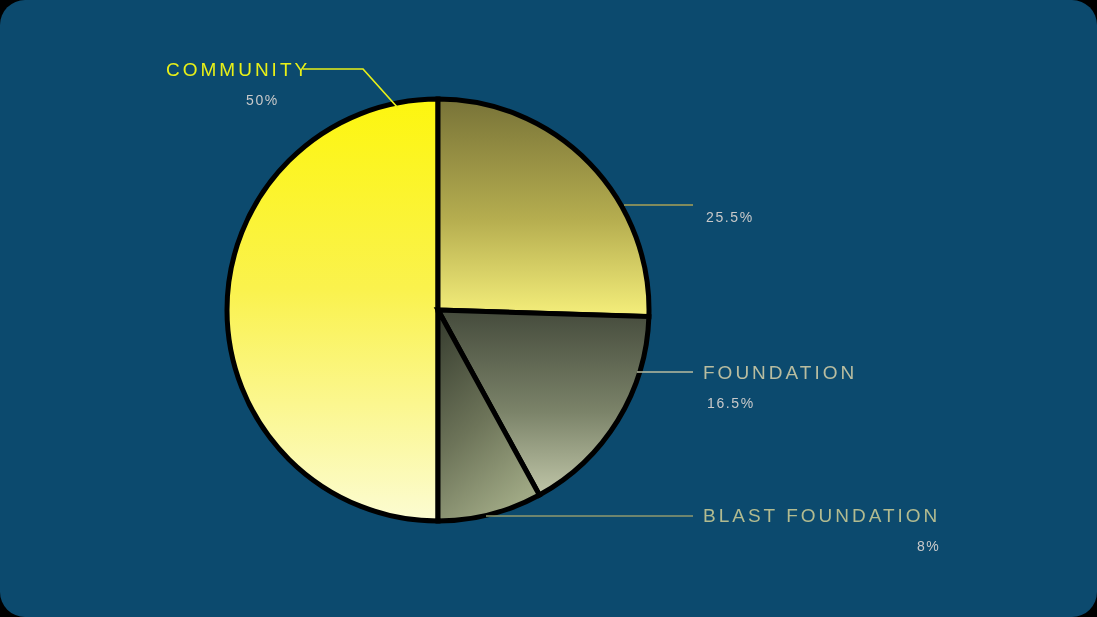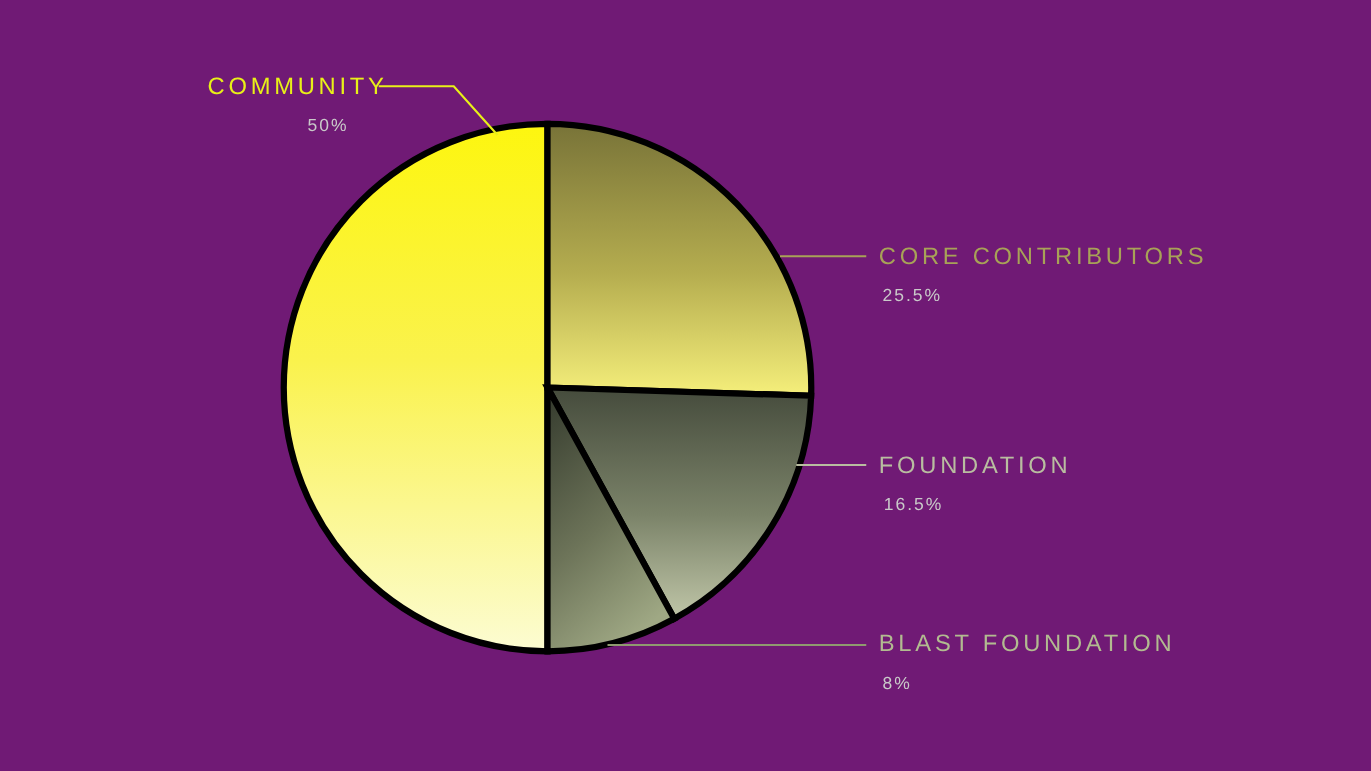--- a/index.html
+++ b/index.html
@@ -10,21 +10,22 @@
   body {
     width: 1097px;
     height: 617px;
     overflow: hidden;
     font-family: "Liberation Sans", sans-serif;
     position: relative;
   }
   #chart-root {
     position: absolute;
     inset: 0;
-    background: #701a75;
+    background: #0c4a6e;
+    border-radius: 25px;
   }
   svg.pie-svg {
     position: absolute;
     left: 0;
     top: 0;
     width: 1097px;
     height: 617px;
     display: block;
   }
   .label-block {
@@ -45,21 +46,21 @@
     line-height: 1;
     display: block;
     margin-top: 14px;
   }
   #label-community      { left: 166px; top: 60px; }
   #label-community .label-value { margin-left: 80px; }
   #label-core           { left: 703px; top: 196px; }
   #label-core .label-value { margin-left: 3px; }
   #label-investors      { left: 703px; top: 363px; }
   #label-investors .label-value { margin-left: 4px; }
-  #label-blast          { left: 703px; top: 506px; }
+  #label-blast          { left: 703px; top: 506px; text-align: right; }
   #label-blast .label-value { margin-left: 3px; }
 </style>
 </head>
 <body>
 
 <div id="chart-root">
 
   <svg class="pie-svg" viewBox="0 0 1097 617">
     <defs>
       <linearGradient id="grad-community" x1="0" y1="0" x2="0" y2="1">
@@ -97,21 +98,20 @@
     <line x1="637" y1="372" x2="693" y2="372" stroke="#b9bda0" stroke-width="1.7"></line>
     <line x1="486" y1="516" x2="693" y2="516" stroke="#8f9a6f" stroke-width="1.7"></line>
   </svg>
 
   <div class="label-block" id="label-community">
     <span class="label-name" style="color:#e8f018">COMMUNITY</span>
     <span class="label-value">50%</span>
   </div>
 
   <div class="label-block" id="label-core">
-    <span class="label-name" style="color:#a8a257">CORE CONTRIBUTORS</span>
     <span class="label-value">25.5%</span>
   </div>
 
   <div class="label-block" id="label-investors">
     <span class="label-name" style="color:#b9bda0">FOUNDATION</span>
     <span class="label-value">16.5%</span>
   </div>
 
   <div class="label-block" id="label-blast">
     <span class="label-name" style="color:#b2bb90">BLAST FOUNDATION</span>

